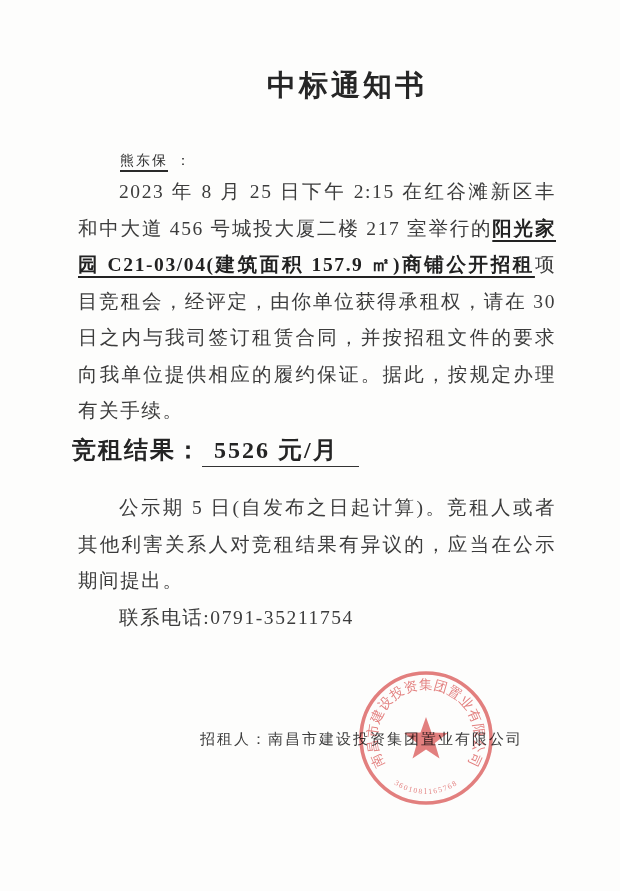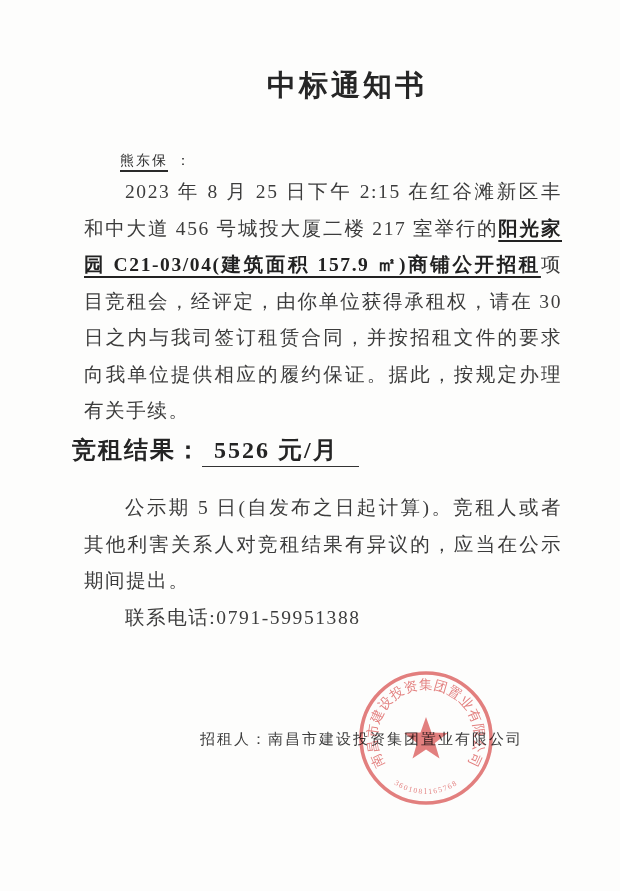--- a/index.html
+++ b/index.html
@@ -25,21 +25,21 @@
     letter-spacing:2px;
     margin-left:48px;
   }
   .recipient .name{
     text-decoration:underline;
     text-underline-offset:5px;
     text-decoration-thickness:1.5px;
     padding-right:8px;
   }
   .para{
-    position:absolute;left:84px;width:478px;
+    position:absolute;left:78px;width:478px;
     font-size:19.5px;line-height:36.5px;
     letter-spacing:1.6px;
     text-align:justify;
     text-justify:inter-character;
     color:#3c3c3c;
   }
   .para.indent{text-indent:2.1em;}
   #para1{top:174px;}
   .hl{
     font-weight:bold;color:#222;
@@ -85,21 +85,21 @@
   <div class="para indent" id="para1">
     <span>2023 年 8 月 25 日下午 2:15 在红谷滩新区丰和中大道 456 号城投大厦二楼 217 室举行的</span><span class="hl">阳光家园 C21-03/04(建筑面积 157.9 ㎡)商铺公开招租</span><span>项目竞租会，经评定，由你单位获得承租权，请在 30 日之内与我司签订租赁合同，并按招租文件的要求向我单位提供相应的履约保证。据此，按规定办理有关手续。</span>
   </div>
 
   <div class="result-line">
     <span>竞租结果：</span><span class="value">5526 元/月</span>
   </div>
 
   <div class="para" id="block2">
     <div class="line">公示期 5 日(自发布之日起计算)。竞租人或者其他利害关系人对竞租结果有异议的，应当在公示期间提出。</div>
-    <div class="line">联系电话:0791-59951388</div>
+    <div class="line">联系电话:0791-35211754</div>
   </div>
 
   <div class="signature">
     <div>
       <span>招租人：</span><span>南昌市建设投资集团置业有限公司</span>
     </div>
   </div>
 
   <svg class="stamp" viewBox="0 0 140 140" xmlns="http://www.w3.org/2000/svg">
     <defs>

